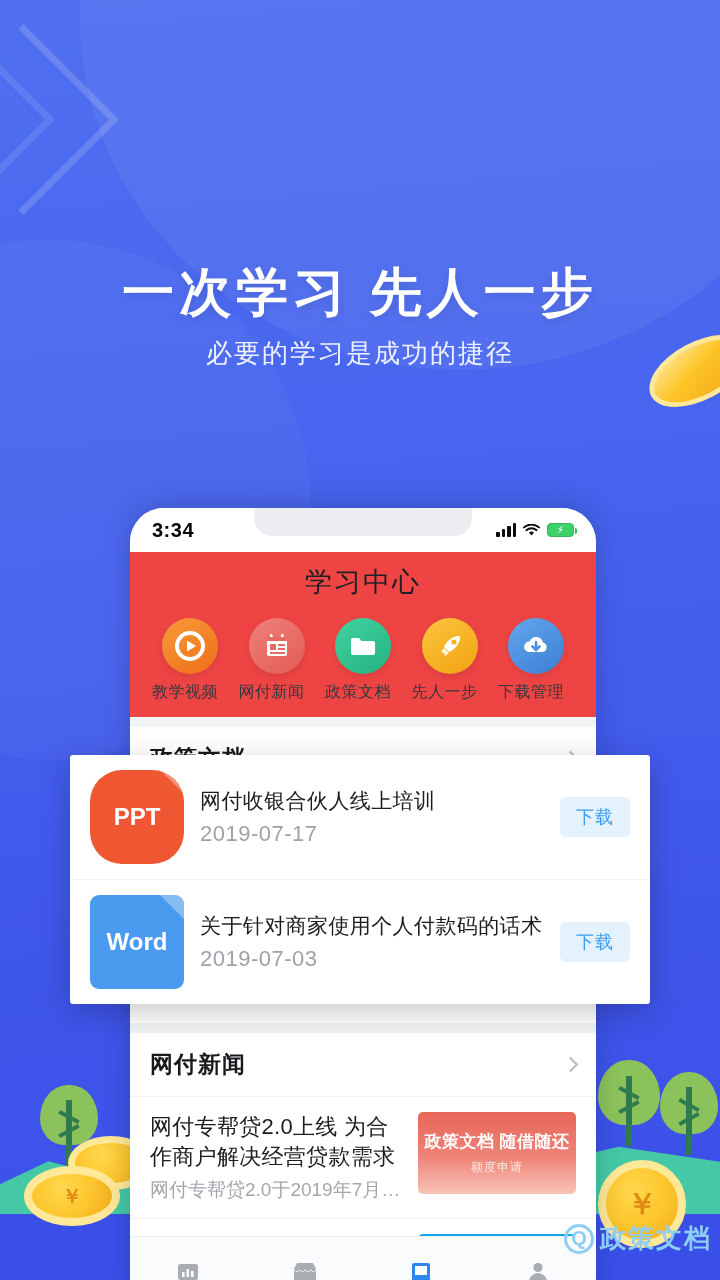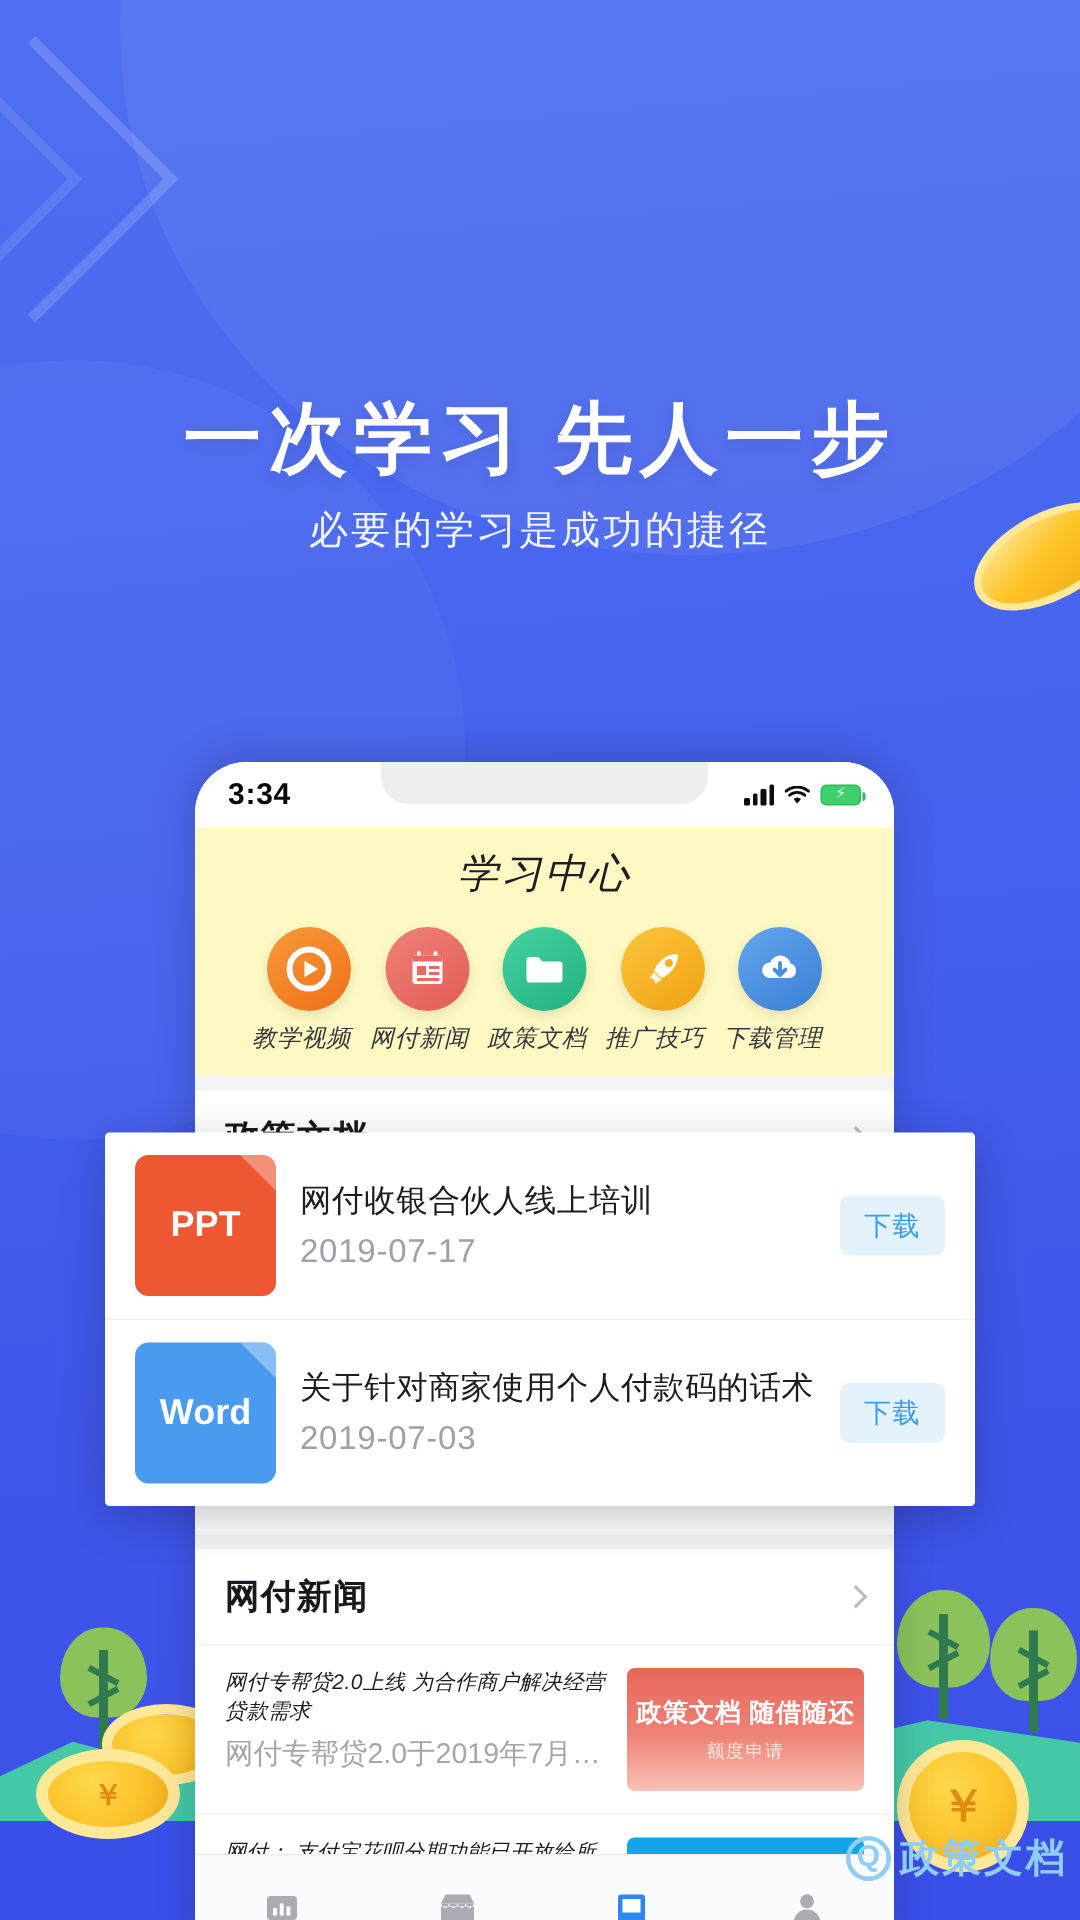--- a/index.html
+++ b/index.html
@@ -123,21 +123,21 @@
     width: 27px; height: 14px; border-radius: 4px; background: #3ed06a;
     border: 1.5px solid #2fb95a; position: relative;
     display: flex; align-items: center; justify-content: center;
   }
   .batt:after {
     content: ""; position: absolute; right: -4px; top: 4px;
     width: 2.5px; height: 6px; background: #2fb95a; border-radius: 0 2px 2px 0;
   }
   .batt span { color: #fff; font-size: 10px; line-height: 1; }
 
-  .app-header { background: #fef9c3; padding: 12px 16px 14px; font-style: italic; }
+  .app-header { background: #ef4444; padding: 12px 0 14px; }
   .app-title {
     text-align: center; font-size: 27px; color: #1d1f23;
     letter-spacing: 2px; font-weight: 500;
   }
   .cat-row {
     display: flex; justify-content: space-between;
     padding: 18px 22px 0;
   }
   .cat { width: 76px; }
   .cat-ic {
@@ -183,21 +183,21 @@
     flex: none; background: #e4f2fd; color: #3b9cf0;
     font-size: 18px; padding: 8px 16px; border-radius: 6px;
     letter-spacing: 1px;
   }
 
   .news-row {
     display: flex; align-items: flex-start; gap: 14px;
     padding: 15px 20px; border-bottom: 1px solid #f1f2f4;
   }
   .news-body { flex: 1; min-width: 0; }
-  .news-title { font-size: 14px; color: #1b1d21; line-height: 1.35; letter-spacing: .3px; font-style: italic; }
+  .news-title { font-size: 22px; color: #1b1d21; line-height: 1.35; letter-spacing: .3px; }
   .news-desc {
     font-size: 19px; color: #a3a6ac; margin-top: 6px;
     white-space: nowrap; overflow: hidden; text-overflow: ellipsis;
   }
   .news-thumb {
     width: 158px; height: 82px; border-radius: 5px; flex: none;
     display: flex; flex-direction: column; align-items: center; justify-content: center;
     overflow: hidden; position: relative;
   }
   .thumb-red { background: linear-gradient(180deg, #e8665a 0%, #ef8378 55%, #f8c4b6 100%); }
@@ -351,21 +351,21 @@
           <div class="cat-label">政策文档</div>
         </div>
         <div class="cat">
           <div class="cat-ic" style="background:linear-gradient(145deg,#fcc53f,#f0a211);">
             <svg width="32" height="32" viewBox="0 0 32 32">
               <path d="M25 6 C18 6 12 12 10 17 l5 5 c5-2 11-8 11-15 0-1 0-1-1-1Z" fill="#fff"></path>
               <circle cx="20" cy="12" r="2.6" fill="#f6b221"></circle>
               <path d="M10 18 l-3 4 3 1 1 3 4-3Z" fill="#fff" opacity=".85"></path>
             </svg>
           </div>
-          <div class="cat-label">推广技巧</div>
+          <div class="cat-label">先人一步</div>
         </div>
         <div class="cat">
           <div class="cat-ic" style="background:linear-gradient(145deg,#63a7ec,#3a7fd5);">
             <svg width="34" height="34" viewBox="0 0 34 34">
               <path d="M10 23 a5.2 5.2 0 0 1 .6-10.4 A7 7 0 0 1 24 13.4 a4.9 4.9 0 0 1 -.6 9.6 Z" fill="#fff"></path>
               <path d="M17 13 v7 M13.4 17.4 L17 21 l3.6-3.6" stroke="#4a90e2" stroke-width="2.6" fill="none" stroke-linecap="round" stroke-linejoin="round"></path>
             </svg>
           </div>
           <div class="cat-label">下载管理</div>
         </div>
@@ -437,21 +437,21 @@
         <svg width="24" height="24" viewBox="0 0 24 24">
             <circle cx="12" cy="7.5" r="4.6" fill="#a9adb3"></circle>
             <path d="M3 22 a9 9 0 0 1 18 0 Z" fill="#a9adb3"></path>
           </svg>
       </div>
     </div>
   </div>
 
   <div class="overlay">
     <div class="doc-row">
-      <div class="file-ic" style="background:#ef5632;">
+      <div class="file-ic" style="background:#ef5632;border-radius:32px;">
         <span>PPT</span>
       </div>
       <div class="doc-body">
         <div class="doc-title">网付收银合伙人线上培训</div>
         <div class="doc-date">2019-07-17</div>
       </div>
       <div class="dl-btn">下载</div>
     </div>
     <div class="doc-row" style="border-bottom:none;">
       <div class="file-ic" style="background:#4a9bf0;">

